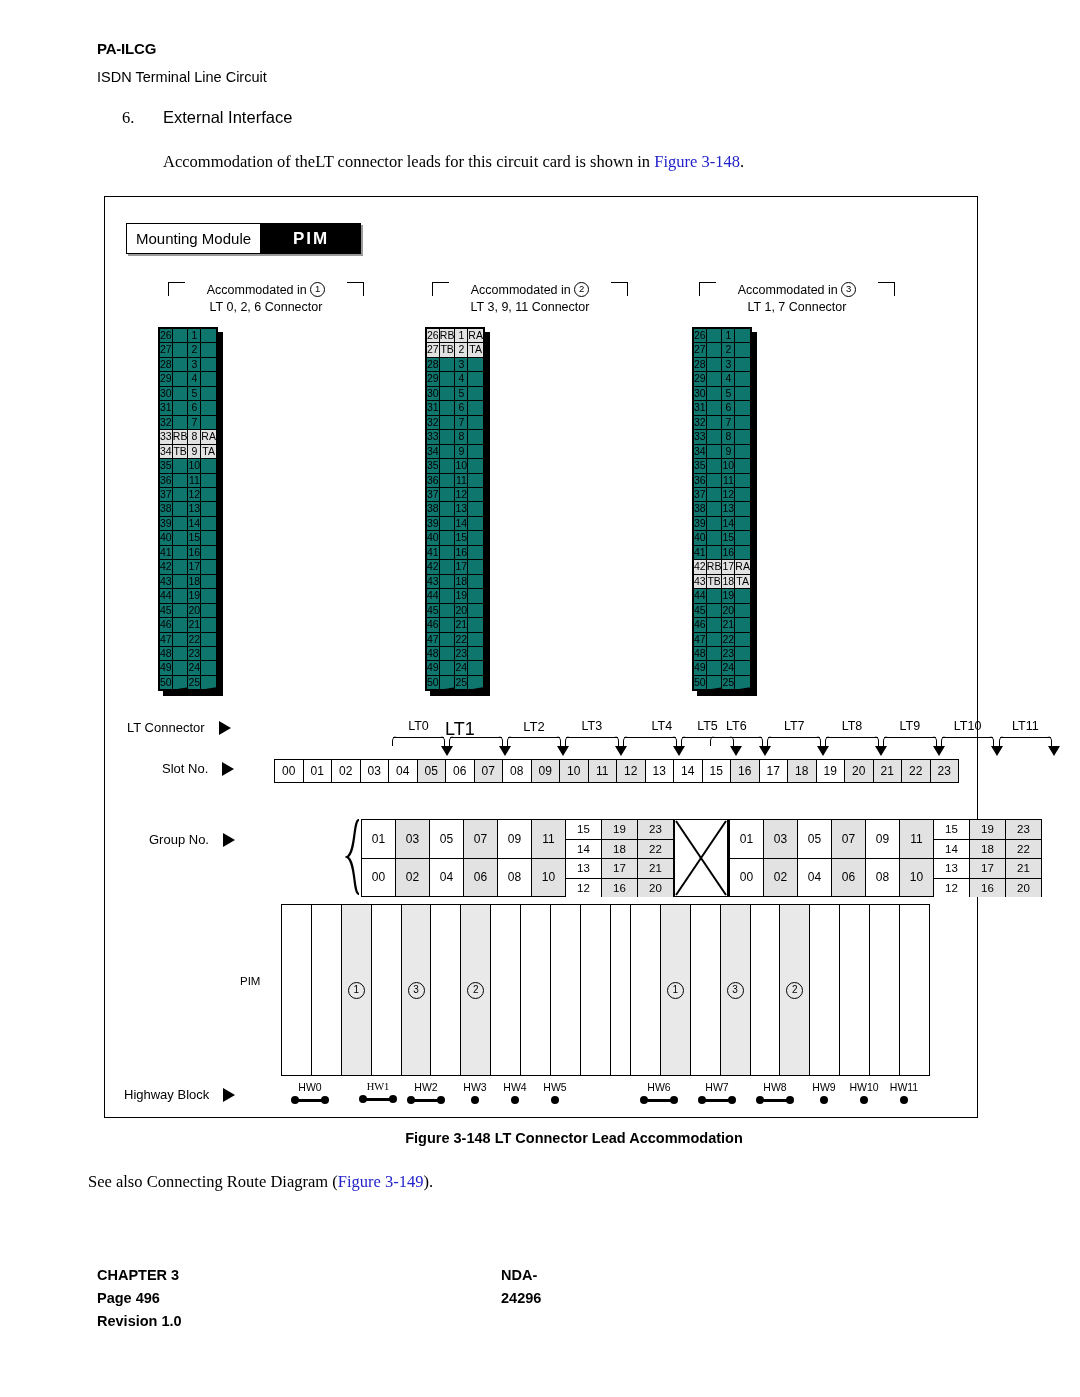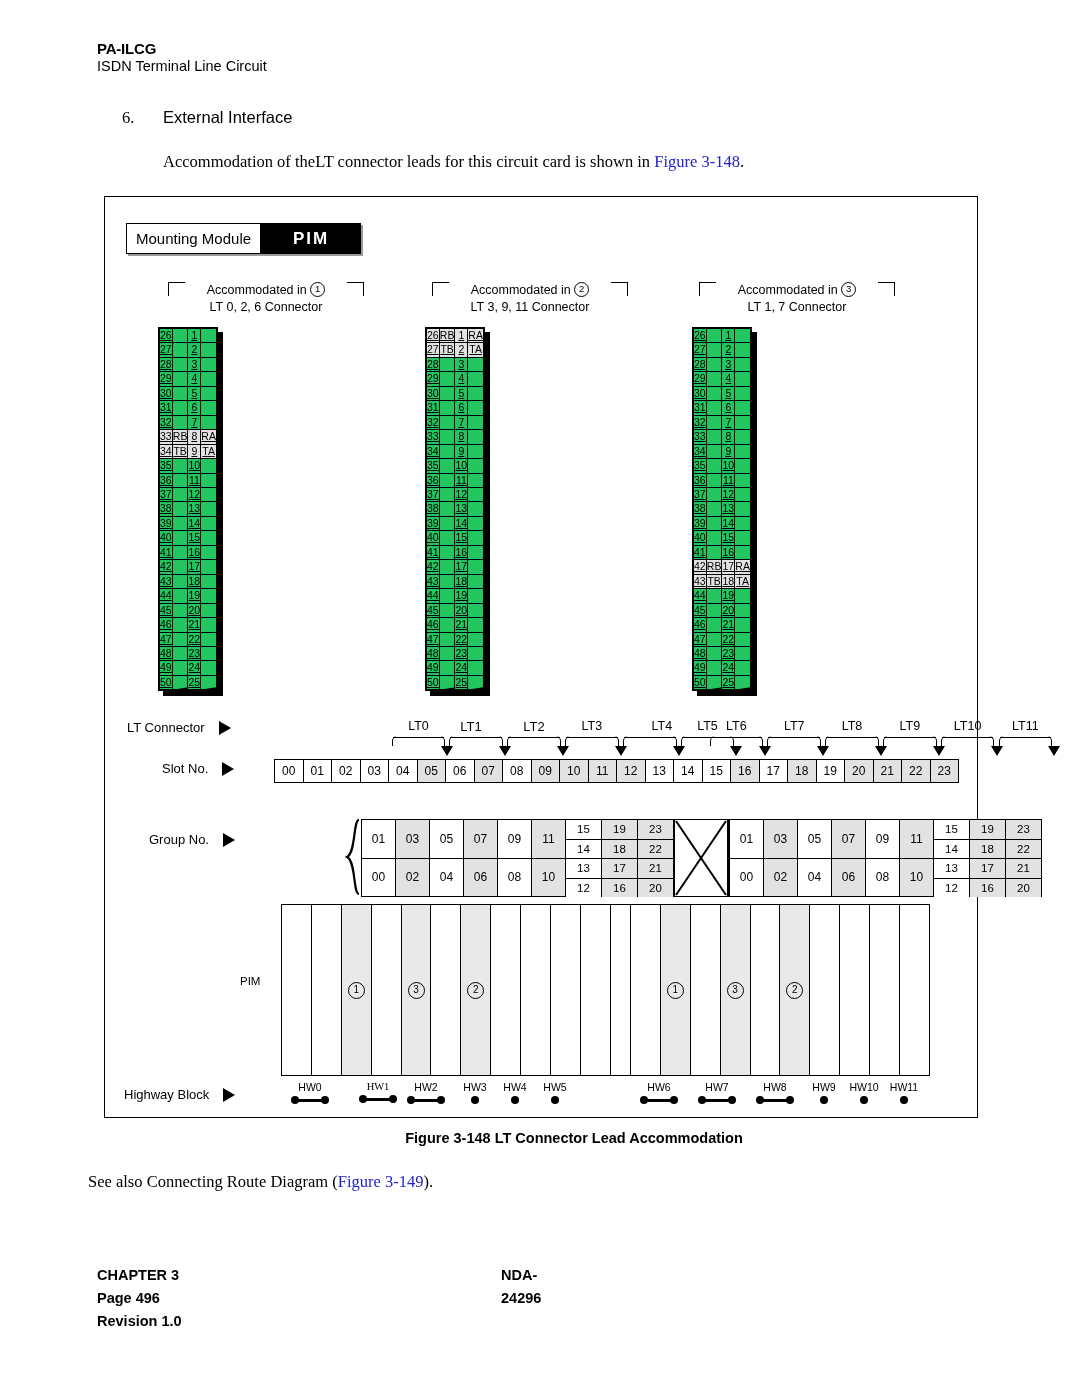--- a/index.html
+++ b/index.html
@@ -5,21 +5,21 @@
   html,body{margin:0;padding:0;}
   body{
     width:1080px;height:1397px;background:#ffffff;
     font-family:"Liberation Sans", sans-serif;
     color:#000;position:relative;overflow:hidden;
   }
 
   
   .hdr{position:absolute;left:97px;top:40px;}
   .hdr .t1{font-size:15px;font-weight:bold;letter-spacing:-.2px;}
-  .hdr .t2{font-size:14.5px;margin-top:1px;}
+  .hdr .t2{font-size:14.5px;margin-top:12px;}
 
   .sec-num{position:absolute;left:122px;top:108px;font-family:"Liberation Serif",serif;font-size:16.5px;}
   .sec-title{position:absolute;left:163px;top:108px;font-family:Liberation Sans, sans-serif;font-size:16.5px;}
   .intro{position:absolute;left:163px;top:152px;font-family:"Liberation Serif",serif;font-size:16.5px;white-space:nowrap;}
   .blue{color:#2222cc;}
 
   
   .figbox{position:absolute;left:104px;top:196px;width:872px;height:920px;border:1px solid #000;background:#fff;}
 
   
@@ -32,21 +32,21 @@
   .acc .row1{position:relative;height:17px;display:flex;align-items:center;justify-content:center;}
   .acc .brk-l,.acc .brk-r{position:absolute;top:1px;width:16px;height:13px;border-top:1.6px solid #000;}
   .acc .brk-l{left:0;border-left:1.6px solid #000;}
   .acc .brk-r{right:0;border-right:1.6px solid #000;}
   .acc .row2{margin-top:2px;font-size:12.5px;}
   .circ{display:inline-block;width:13px;height:13px;line-height:12px;border:1.1px solid #000;border-radius:50%;font-size:9.5px;text-align:center;vertical-align:-2px;}
 
   
   .ctab{position:absolute;}
   .ctab .shadow{position:absolute;left:5px;top:5px;width:100%;height:100%;background:#000;}
-  .ctab .body{position:absolute;left:0;top:0;border:1.6px solid #000;background:#22c55e;text-decoration:underline;}
+  .ctab .body{position:absolute;left:0;top:0;border:1.6px solid #000;background:#0f766e;}
   .ctab table{border-collapse:collapse;}
   .ctab td{border:1px solid #000;height:13.45px;font-size:10.5px;text-align:center;padding:0;line-height:13.45px;}
   .ctab td.n{width:26px;font-weight:normal;}
   .ctab td.v{width:67px;}
   .ctab td.v2{width:70px;}
   .ctab tr.sh td{background:#e2e2e2;}
   .diag{position:relative;overflow:hidden;}
   .diag:after{content:"";position:absolute;left:-2px;bottom:-3px;width:150%;height:2px;background:#000;transform:rotate(-9deg);transform-origin:left bottom;}
 
   
@@ -627,21 +627,21 @@
   <div class="pimlbl" style="left:135px;top:778px;">PIM</div>
   <div class="rowlbl" style="left:19px;top:890px;">
       <span>Highway Block</span>
       <span class="tri"></span>
     </div>
 
   <div id="ltnames" style="position: absolute; left: 0px; top: 0px; width: 100%; height: 100%;">
       <div class="ltname" style="left: 284.6px; top: 522px; width: 57.8px; font-size: 12.5px;">LT0</div>
       <div class="brace" style="left: 287.6px; top: 540px; width: 51.8px;"></div>
       <div class="vnotch" style="left: 336.4px; top: 549px;"></div>
-      <div class="ltname" style="left: 337px; top: 522px; width: 57.8px; font-size: 13px;">LT1</div>
+      <div class="ltname" style="left: 326px; top: 522px; width: 57.8px; font-size: 18px;">LT1</div>
       <div class="brace" style="left: 345.4px; top: 540px; width: 51.8px;"></div>
       <div class="vnotch" style="left: 394.2px; top: 549px;"></div>
       <div class="ltname" style="left: 400.2px; top: 522px; width: 57.8px; font-size: 13px;">LT2</div>
       <div class="brace" style="left: 403.2px; top: 540px; width: 51.8px;"></div>
       <div class="vnotch" style="left: 452px; top: 549px;"></div>
       <div class="ltname" style="left: 458px; top: 522px; width: 57.8px; font-size: 12.5px;">LT3</div>
       <div class="brace" style="left: 461px; top: 540px; width: 51.8px;"></div>
       <div class="vnotch" style="left: 509.8px; top: 549px;"></div>
       <div class="ltname" style="left: 528px; top: 522px; width: 57.8px; font-size: 12.5px;">LT4</div>
       <div class="brace" style="left: 518.8px; top: 540px; width: 51.8px;"></div>

